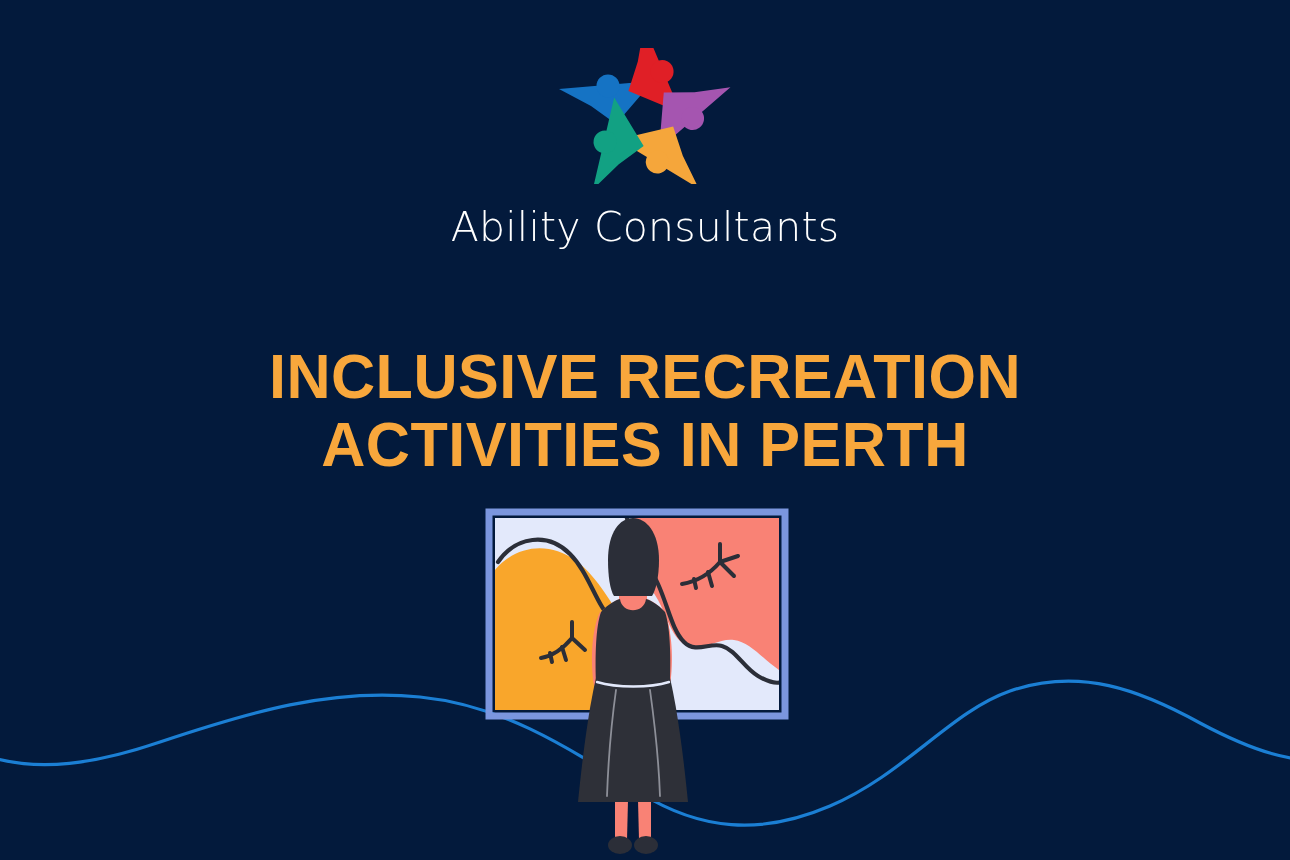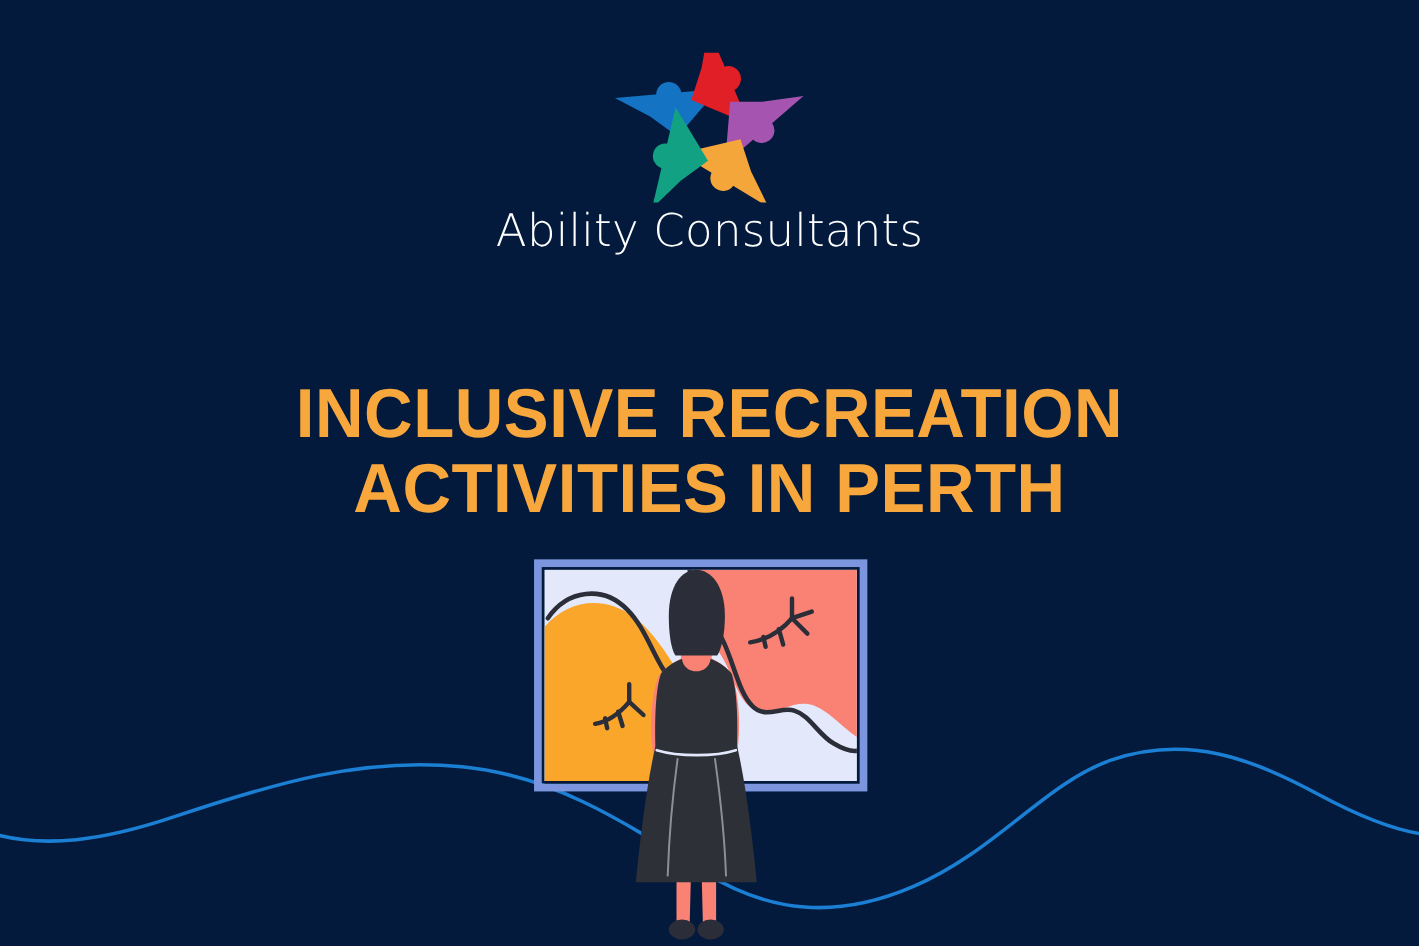--- a/index.html
+++ b/index.html
@@ -34,21 +34,21 @@
     width: 1290px;
     text-align: center;
   }
   .brand-logo {
     display: block;
     margin: 0 auto;
     width: 190px;
     height: 136px;
   }
   .brand-name {
-    margin-top: 6px;
+    margin-top: 23px;
     font-family: "DejaVu Sans", sans-serif;
     font-weight: 300;
     font-size: 41px;
     letter-spacing: 0.2px;
     color: #ffffff;
     line-height: 1;
   }
 
   
   .headline {

